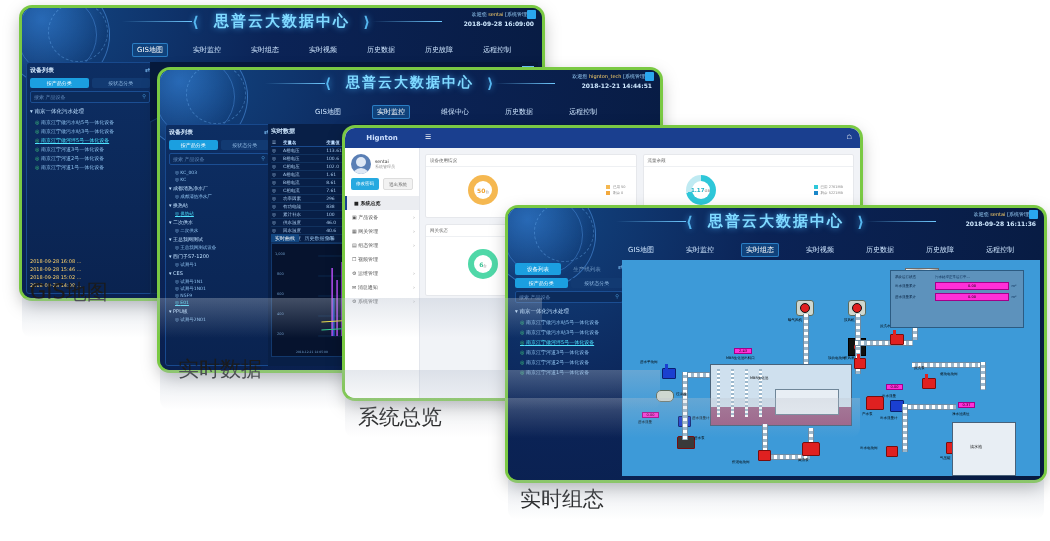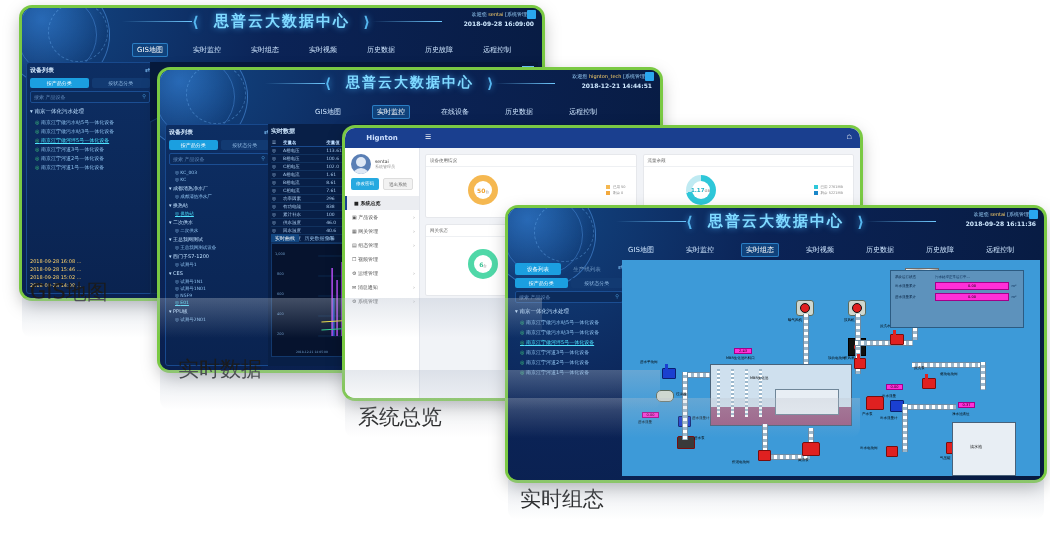--- a/index.html
+++ b/index.html
@@ -283,21 +283,21 @@
             <b>hignton_tech</b>
             <span>[系统管理员]</span></div>
           <div class="t" style="font-size:6px;">2018-12-21 14:44:51</div>
           <div class="userico" style="top:-1px;right:-2px;"></div>
         </div>
       </div>
 
       <div class="navrow" style="height:16px;padding-left:150px;gap:26px;font-size:7px;">
         <div class="nav" style="padding:2px 5px;">GIS地图</div>
         <div class="nav active" style="padding:2px 5px;">实时监控</div>
-        <div class="nav" style="padding:2px 5px;">在线设备</div>
+        <div class="nav" style="padding:2px 5px;">维保中心</div>
         <div class="nav" style="padding:2px 5px;">历史数据</div>
         <div class="nav" style="padding:2px 5px;">远程控制</div>
       </div>
 
       <div class="devpanel" style="position:absolute;left:5px;top:54px;width:100px;bottom:4px;padding:3px;">
         <div class="devtitle" style="font-size:6px;">
           <span class="hamb">⇄</span>
           <span>设备列表</span>
         </div>
         <div class="segrow" style="margin-top:3px;font-size:5px;">

